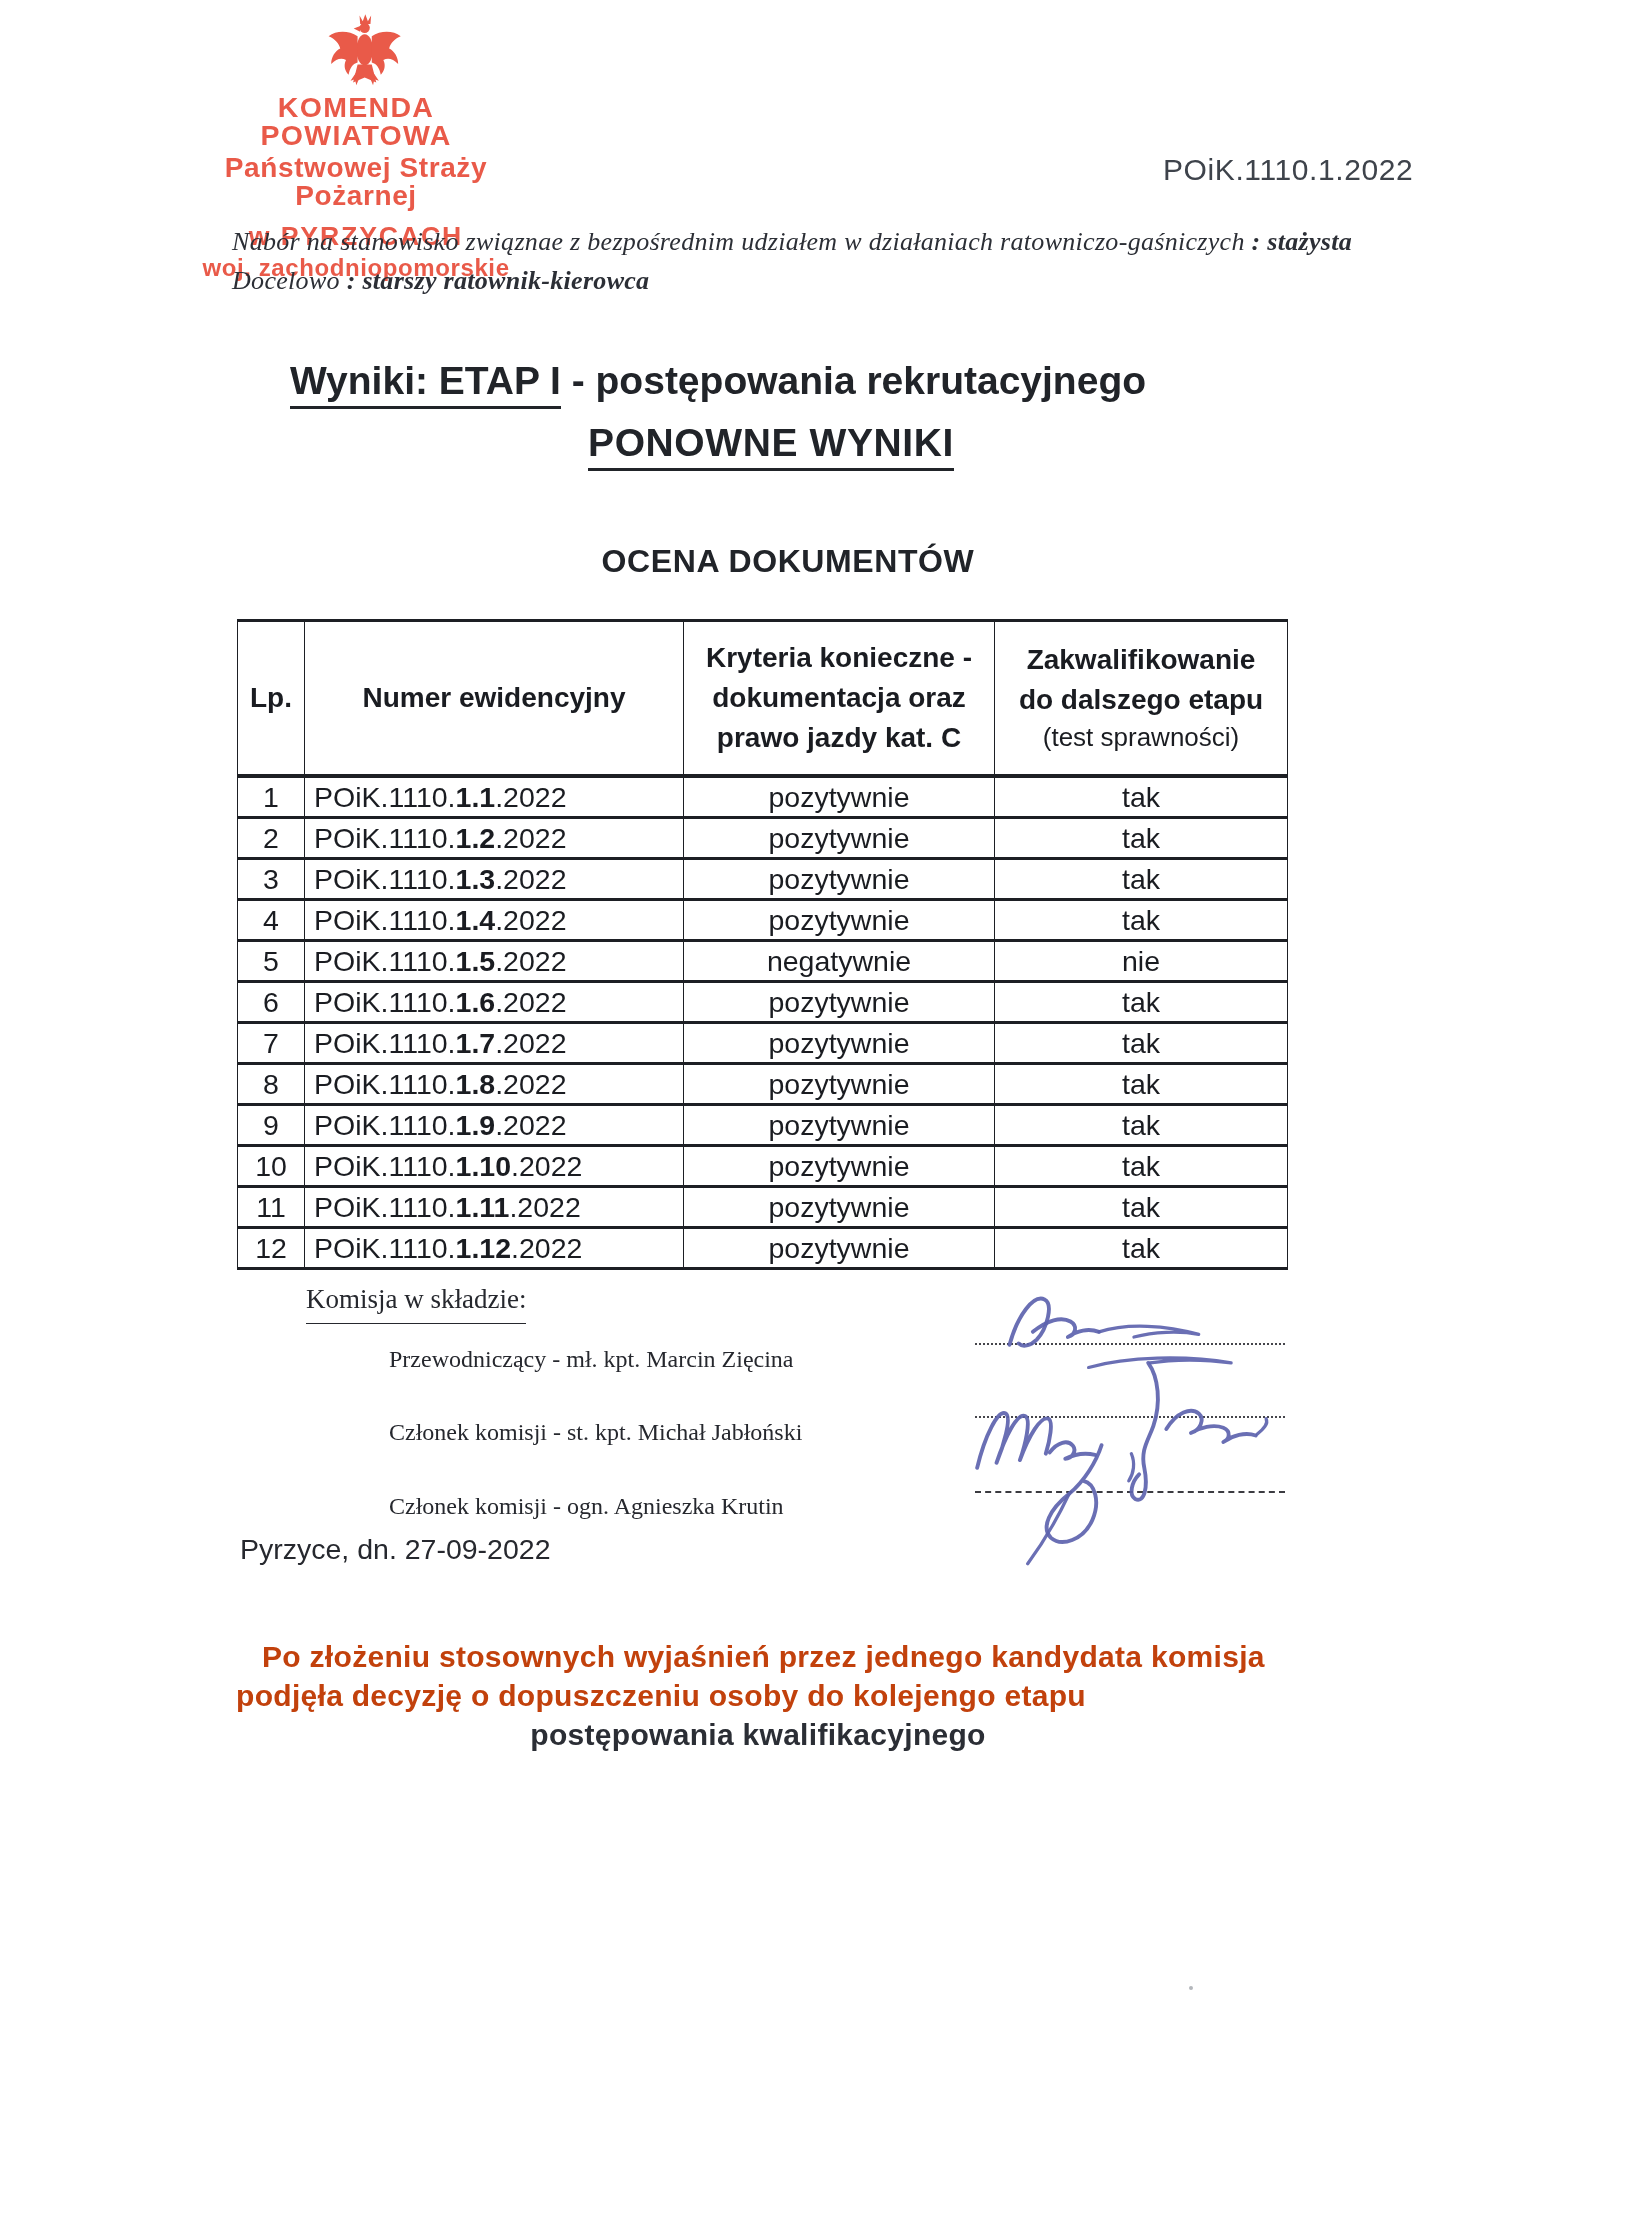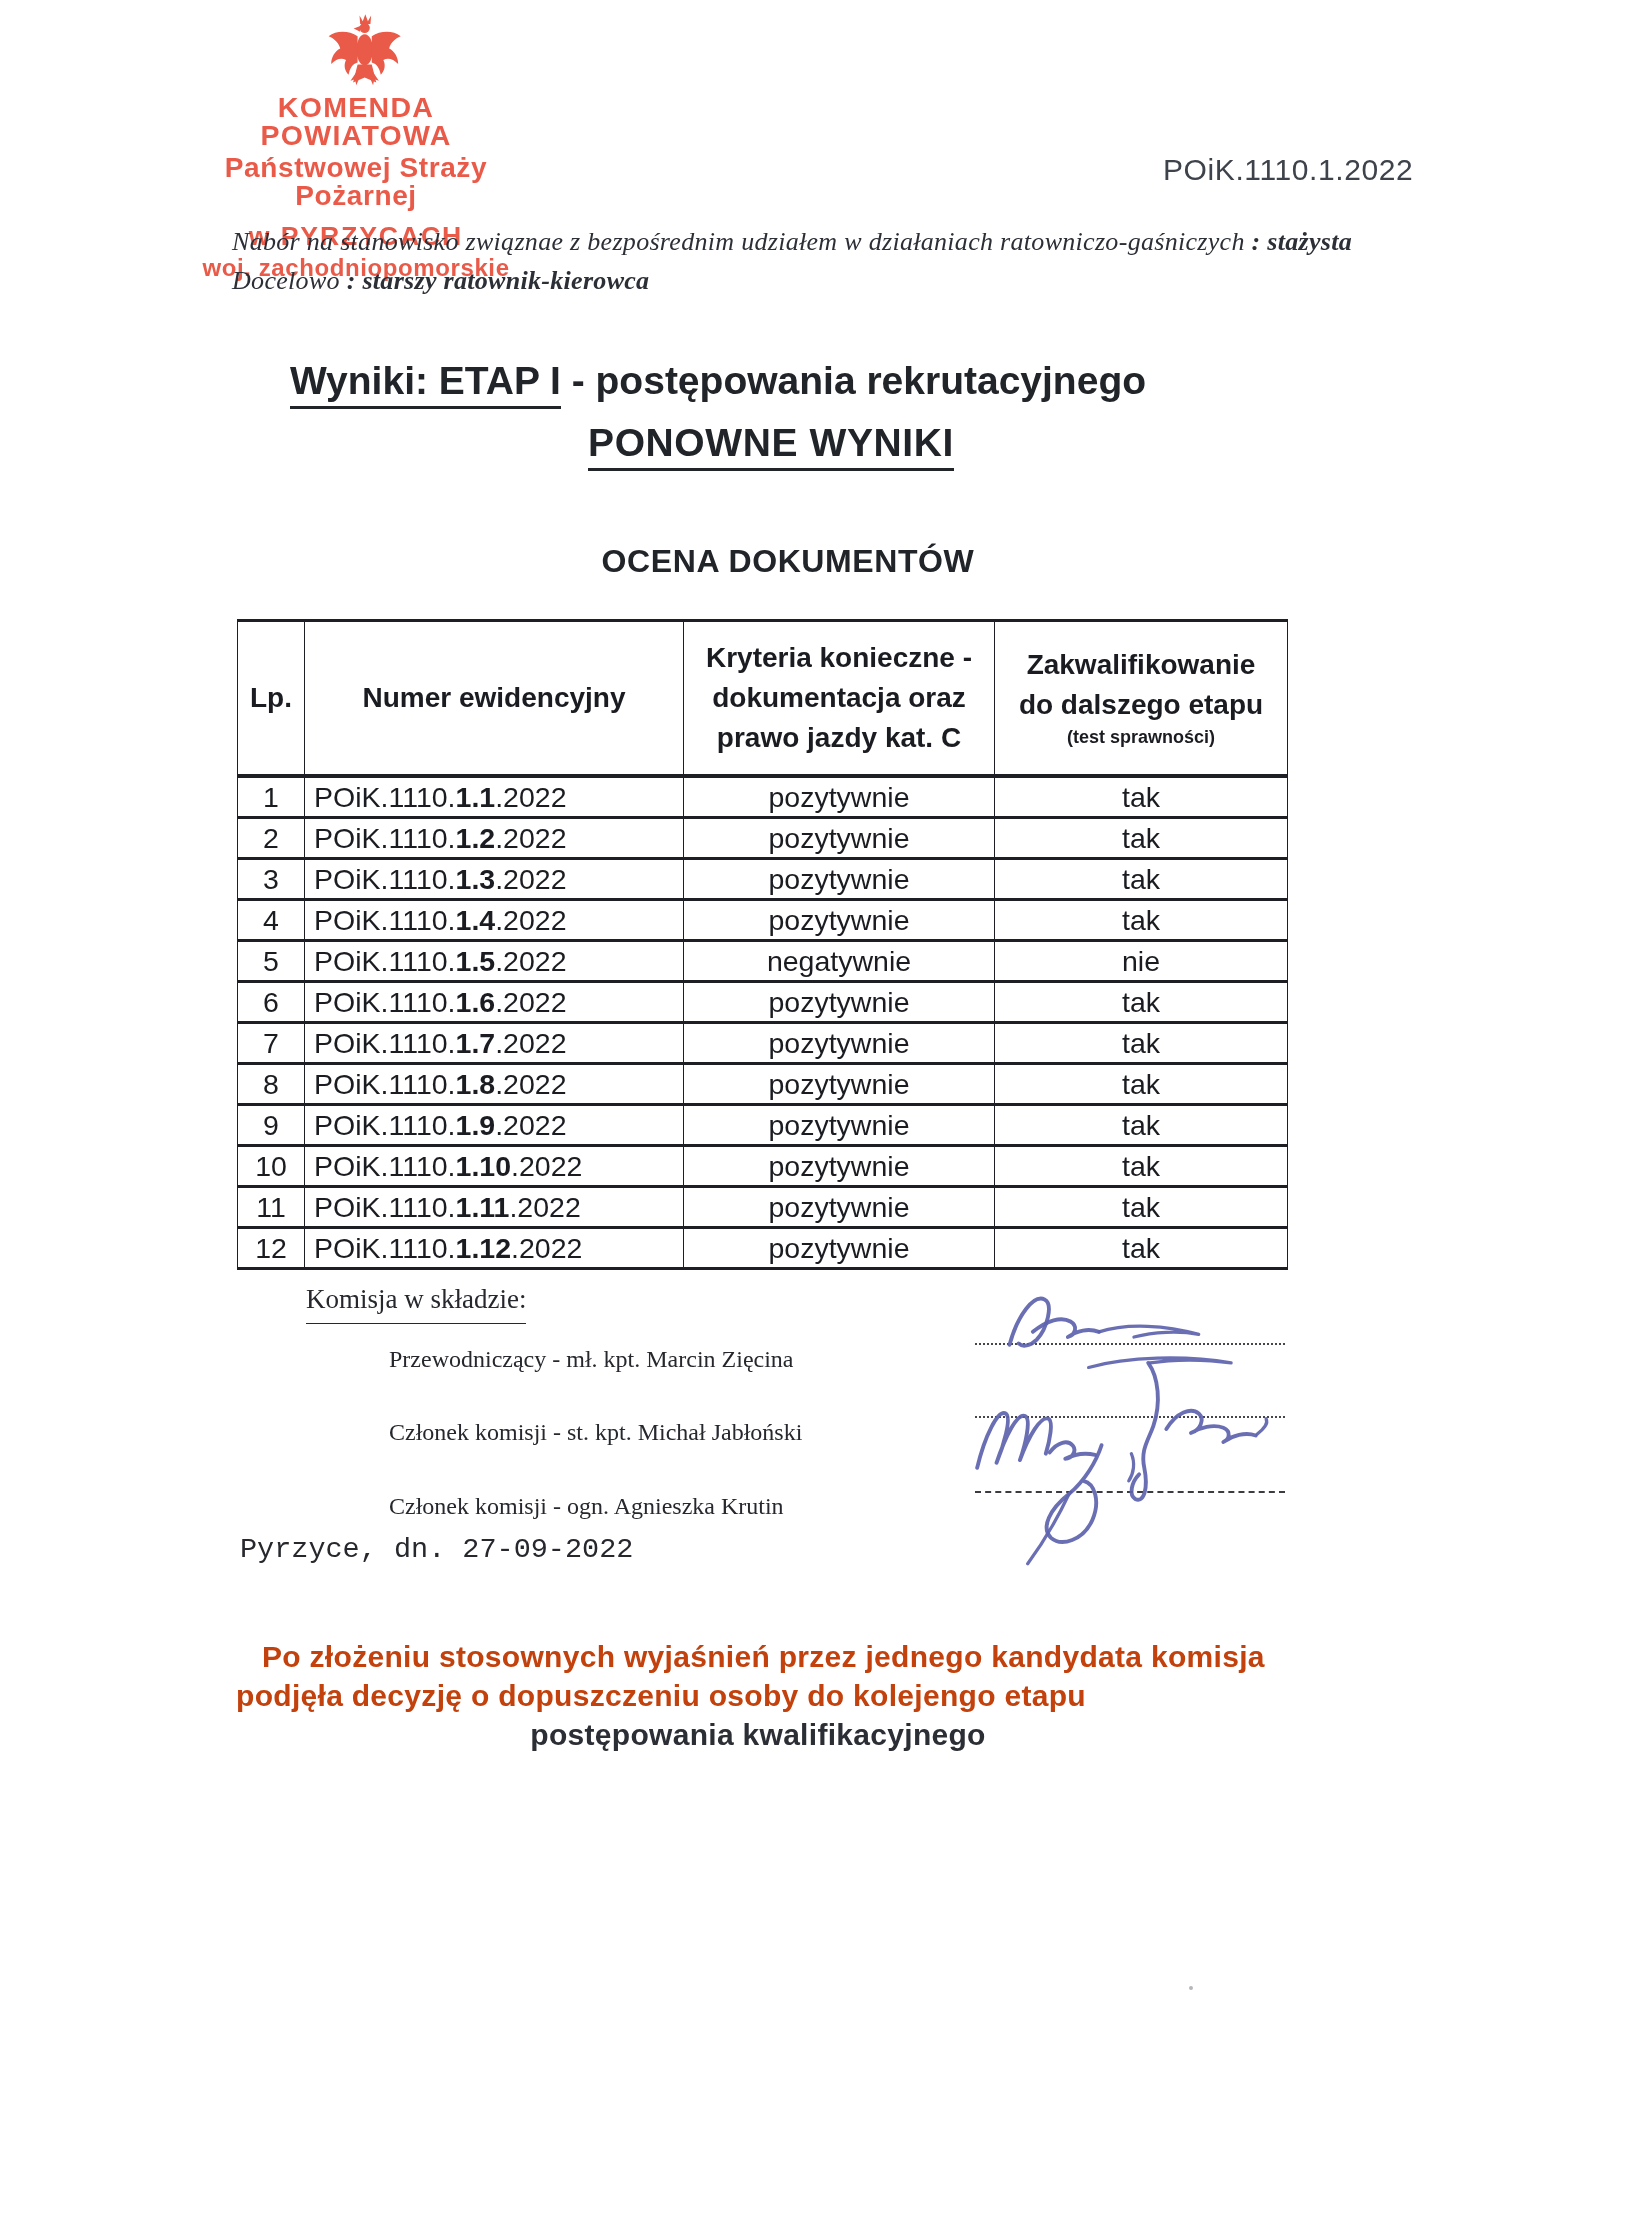--- a/index.html
+++ b/index.html
@@ -82,21 +82,21 @@
     text-align:center;
     font-weight:normal;
   }
   .doc-table thead th{
     height:152px;
     font-weight:bold;
     font-size:28px;
     line-height:1.42;
     border-bottom-width:4.5px;
   }
-  .hdr-note{font-weight:bold;font-size:18px;}
+  .hdr-note{font-weight:normal;font-size:26px;}
   .doc-table tbody td{height:38px;}
   .doc-table td.c-num{text-align:left;padding-left:9px;}
   .doc-table td .bold-seg{font-weight:bold;}
   
   .committee-heading{
     position:absolute;left:306px;top:1284px;
     font-family:"Liberation Serif","DejaVu Serif",serif;
     font-size:27px;color:#26282e;
     border-bottom:1.9px solid #26282e;padding-bottom:8px;
   }
@@ -116,21 +116,21 @@
   .sig-line-2{top:1416px;}
   .sig-line-3{top:1491px;border-bottom-style:dashed;border-bottom-width:2.6px;border-bottom-color:#3b3b41;}
   .signatures{
     position:absolute;left:894px;top:1280px;width:441px;height:311px;
     color:#5d63ae;
   }
   .signatures path{fill:none;stroke:currentColor;stroke-linecap:round;stroke-linejoin:round;opacity:0.92;}
   
   .place-date{
     position:absolute;left:240px;top:1533px;
-    font-family:Liberation Mono, monospace;
+    font-family:Liberation Sans, sans-serif;
     font-size:28.5px;color:#26282e;white-space:nowrap;
   }
   .closing-line{
     position:absolute;
     font-size:30px;font-weight:bold;color:#c2410c;
     white-space:nowrap;letter-spacing:0.3px;
   }
   .closing-1{left:262px;top:1640px;}
   .closing-2{left:236px;top:1679px;}
   .closing-3-wrap{position:absolute;left:0;top:1718px;width:1516px;text-align:center;}

